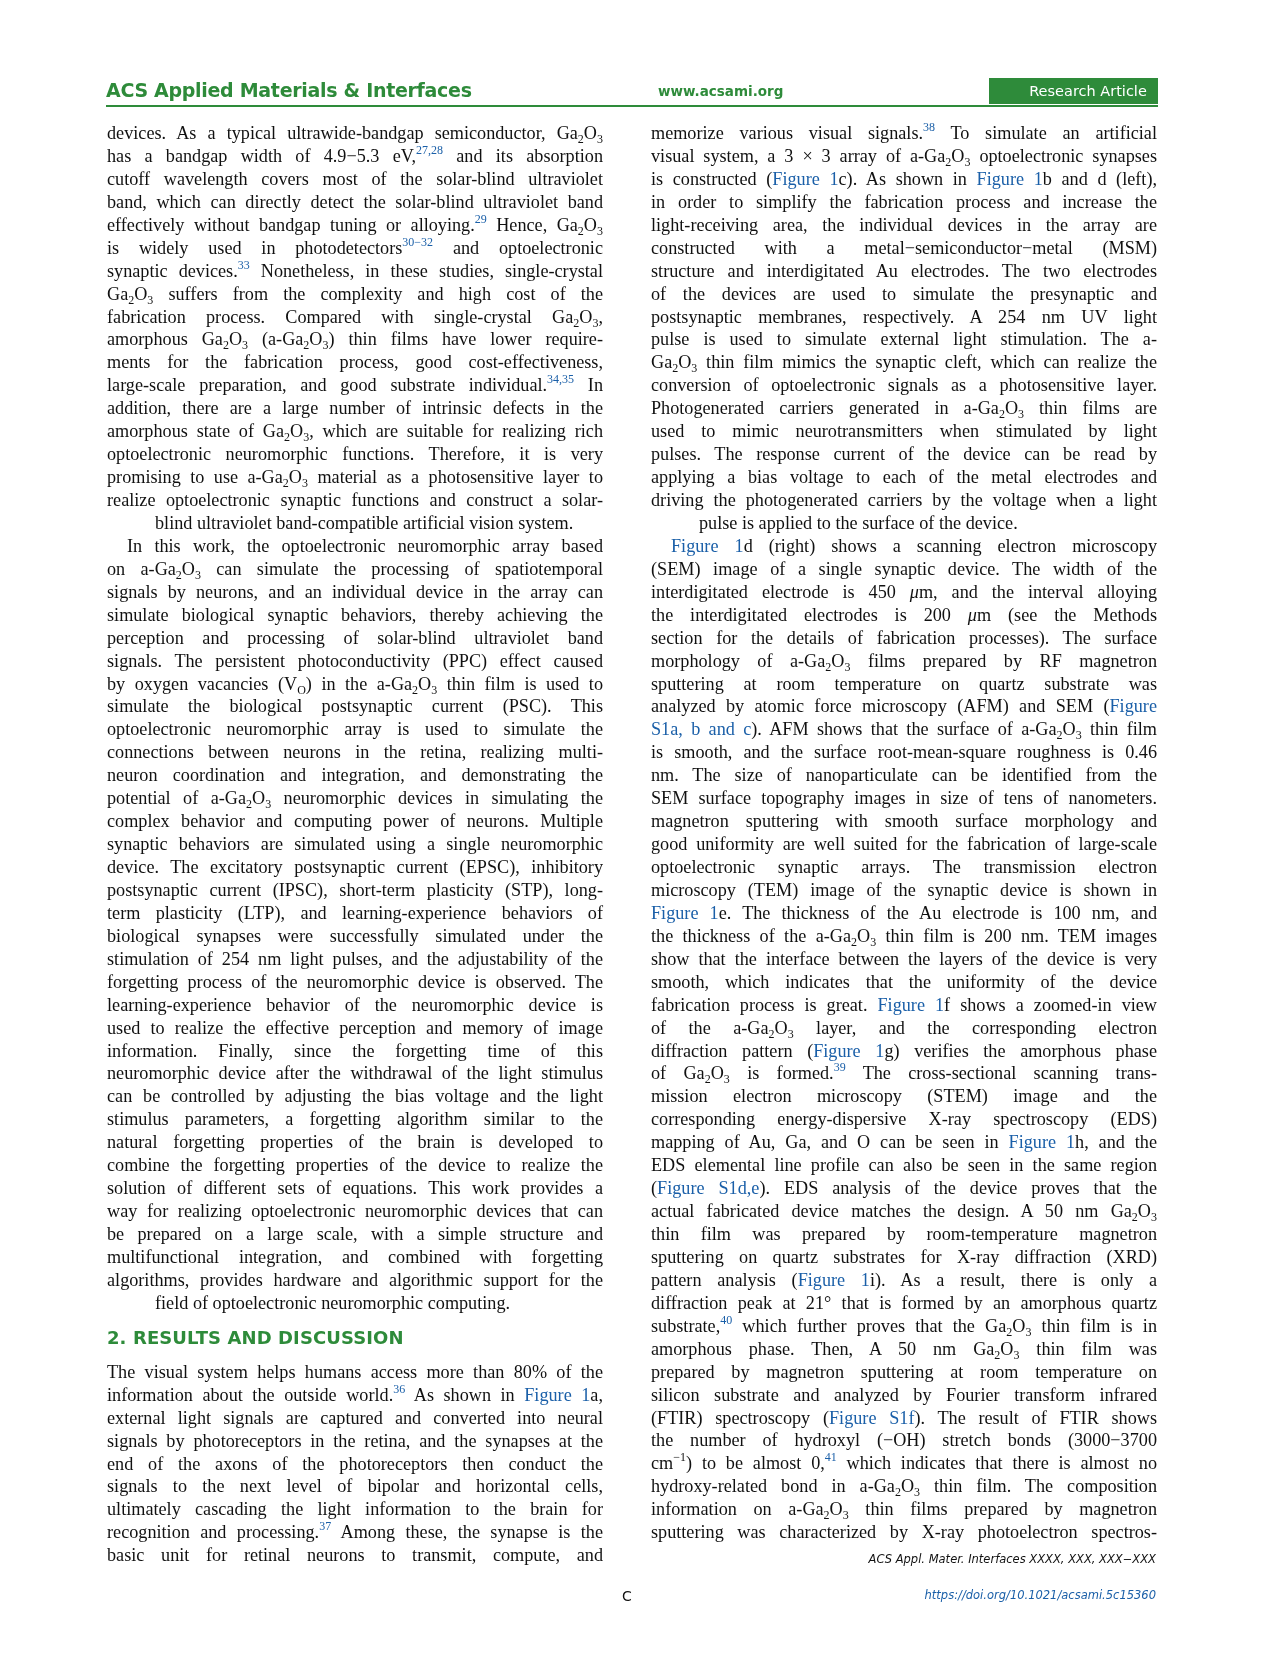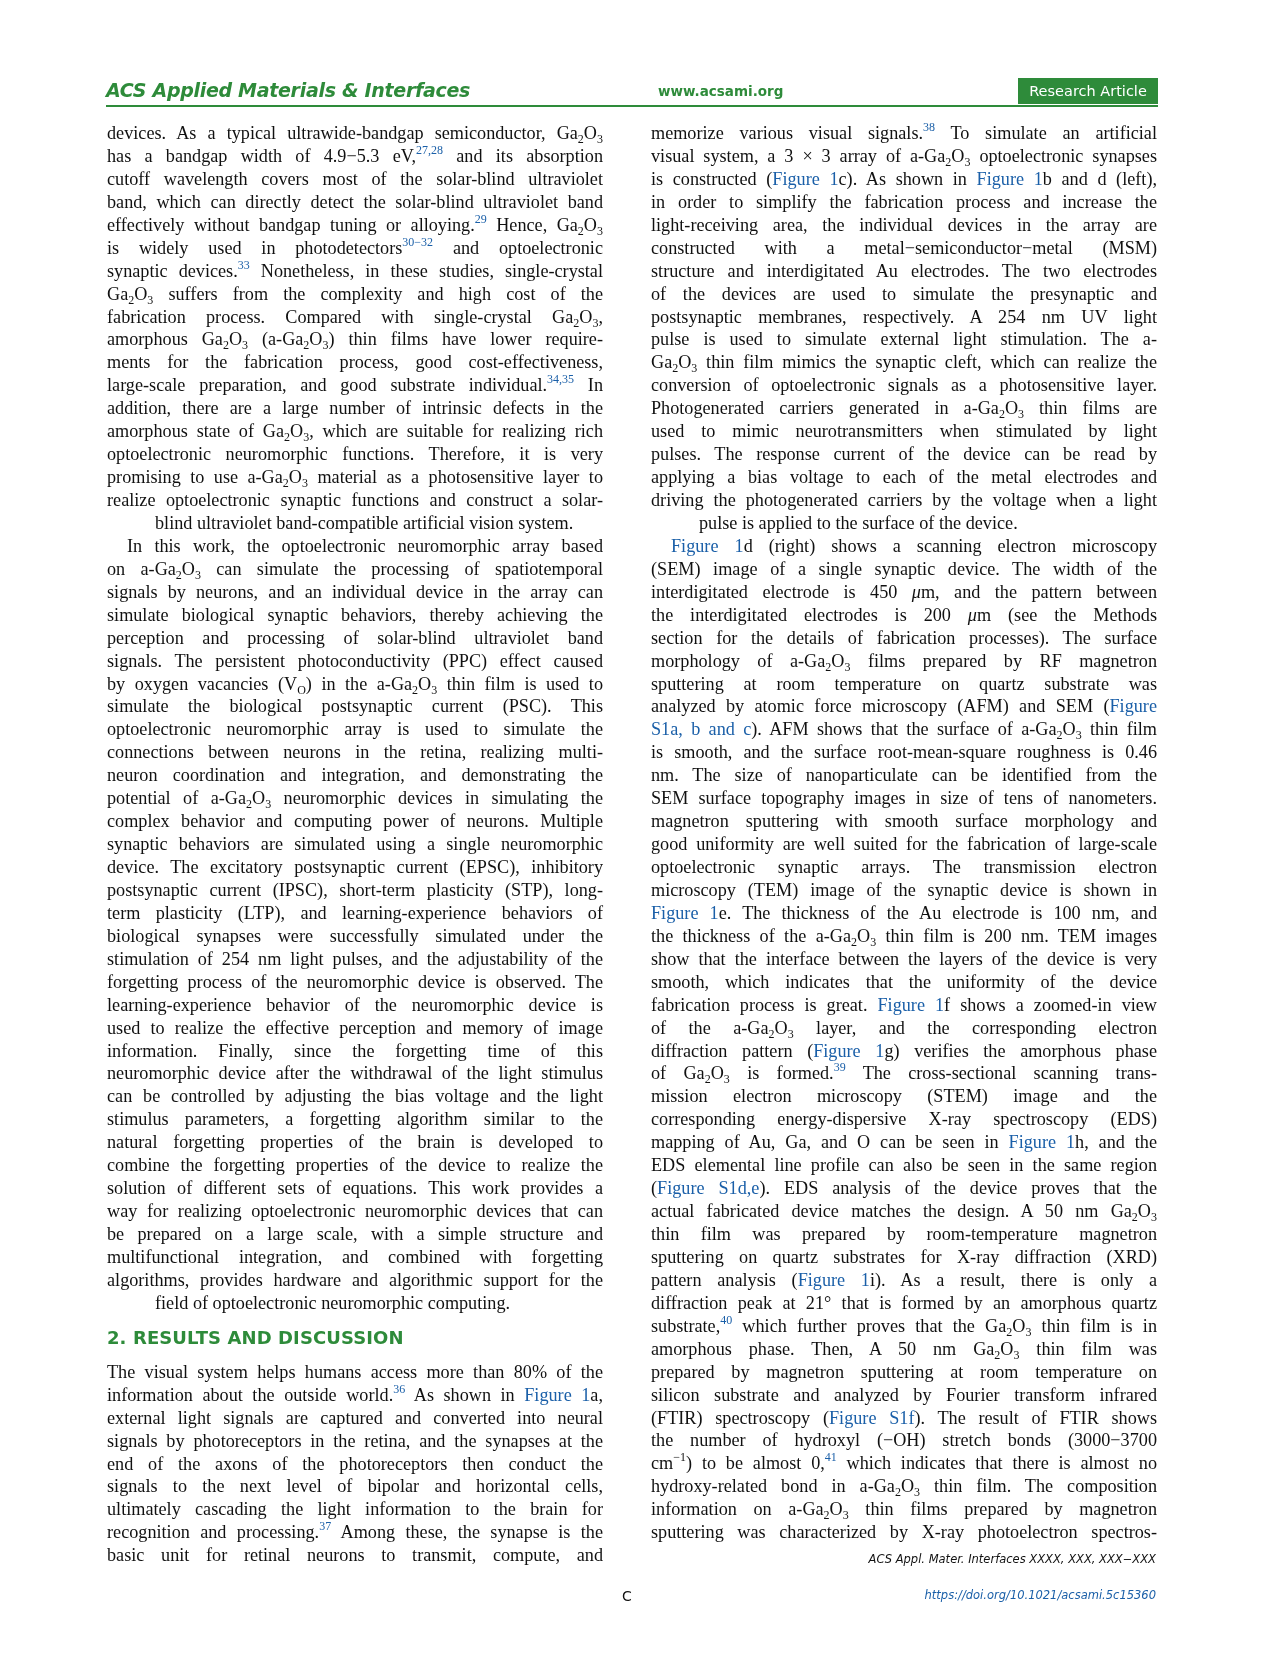--- a/index.html
+++ b/index.html
@@ -1,24 +1,24 @@
 <!DOCTYPE html>
 <html><head>
 <meta charset="utf-8">
 <style>
   html, body { margin: 0; padding: 0; background: #ffffff; }
   body { width: 1266px; height: 1669px; position: relative; overflow: hidden;
          font-family: "Liberation Serif", "DejaVu Serif", serif; color: #111; }
   .hdr { position: absolute; left: 106px; top: 78px; width: 1052px; height: 28px; }
   .hdr-journal { position: absolute; left: 0; top: 0; font-family: "DejaVu Sans", "Liberation Sans", sans-serif;
-       font-size: 19px; font-weight: bold; color: #2e8b3a; letter-spacing: -0.3px; line-height: 24px; font-style: italic; }
+       font-size: 19px; font-weight: bold; color: #2e8b3a; letter-spacing: -0.3px; line-height: 24px; }
   .hdr-url { position: absolute; left: 552px; top: 4px; font-family: "DejaVu Sans", "Liberation Sans", sans-serif;
        font-size: 13.5px; font-weight: bold; color: #2e8b3a; line-height: 18px; }
   .hdr-badge { position: absolute; right: 0; top: 0; width: 140px; height: 26px; background: #2e8b3a; color: #fff;
-       font-family: "DejaVu Sans", "Liberation Sans", sans-serif; font-size: 14.5px; line-height: 26px; text-align: center; }
+       font-family: "DejaVu Sans", "Liberation Sans", sans-serif; font-size: 14.5px; line-height: 26px; text-align: center; padding-left: 29px; }
   .hdr-rule { position: absolute; left: 106px; top: 105px; width: 1052px; height: 2px; background: #2e8b3a; }
 
   .col { position: absolute; top: 122px; }
   .col-left { left: 107px; width: 496px; }
   .col-right { left: 651px; width: 506px; }
   .line { height: 22.95px; line-height: 22.95px; font-size: 18.2px; white-space: nowrap;
           text-align: justify; text-align-last: justify; overflow: visible; }
   .line.last { text-align-last: left; margin-left: 48px; }
   .line.indent { text-indent: 20px; }
   .sub { font-size: 12px; vertical-align: -4px; line-height: 0; }
@@ -125,21 +125,21 @@
     <div class="line"><span>Ga</span><sub class="sub">2</sub><span>O</span><sub class="sub">3</sub><span> thin film mimics the synaptic cleft, which can realize the</span></div>
     <div class="line"><span>conversion of optoelectronic signals as a photosensitive layer.</span></div>
     <div class="line"><span>Photogenerated carriers generated in a-Ga</span><sub class="sub">2</sub><span>O</span><sub class="sub">3</sub><span> thin films are</span></div>
     <div class="line"><span>used to mimic neurotransmitters when stimulated by light</span></div>
     <div class="line"><span>pulses. The response current of the device can be read by</span></div>
     <div class="line"><span>applying a bias voltage to each of the metal electrodes and</span></div>
     <div class="line"><span>driving the photogenerated carriers by the voltage when a light</span></div>
     <div class="line last"><span>pulse is applied to the surface of the device.</span></div>
     <div class="line indent"><a class="fig">Figure 1</a><span>d (right) shows a scanning electron microscopy</span></div>
     <div class="line"><span>(SEM) image of a single synaptic device. The width of the</span></div>
-    <div class="line"><span>interdigitated electrode is 450 </span><span class="mu">μ</span><span>m, and the pattern between</span></div>
+    <div class="line"><span>interdigitated electrode is 450 </span><span class="mu">μ</span><span>m, and the interval alloying</span></div>
     <div class="line"><span>the interdigitated electrodes is 200 </span><span class="mu">μ</span><span>m (see the Methods</span></div>
     <div class="line"><span>section for the details of fabrication processes). The surface</span></div>
     <div class="line"><span>morphology of a-Ga</span><sub class="sub">2</sub><span>O</span><sub class="sub">3</sub><span> films prepared by RF magnetron</span></div>
     <div class="line"><span>sputtering at room temperature on quartz substrate was</span></div>
     <div class="line"><span>analyzed by atomic force microscopy (AFM) and SEM (</span><a class="fig">Figure</a></div>
     <div class="line"><a class="fig">S1a, b and c</a><span>). AFM shows that the surface of a-Ga</span><sub class="sub">2</sub><span>O</span><sub class="sub">3</sub><span> thin film</span></div>
     <div class="line"><span>is smooth, and the surface root-mean-square roughness is 0.46</span></div>
     <div class="line"><span>nm. The size of nanoparticulate can be identified from the</span></div>
     <div class="line"><span>SEM surface topography images in size of tens of nanometers.</span></div>
     <div class="line"><span>magnetron sputtering with smooth surface morphology and</span></div>

